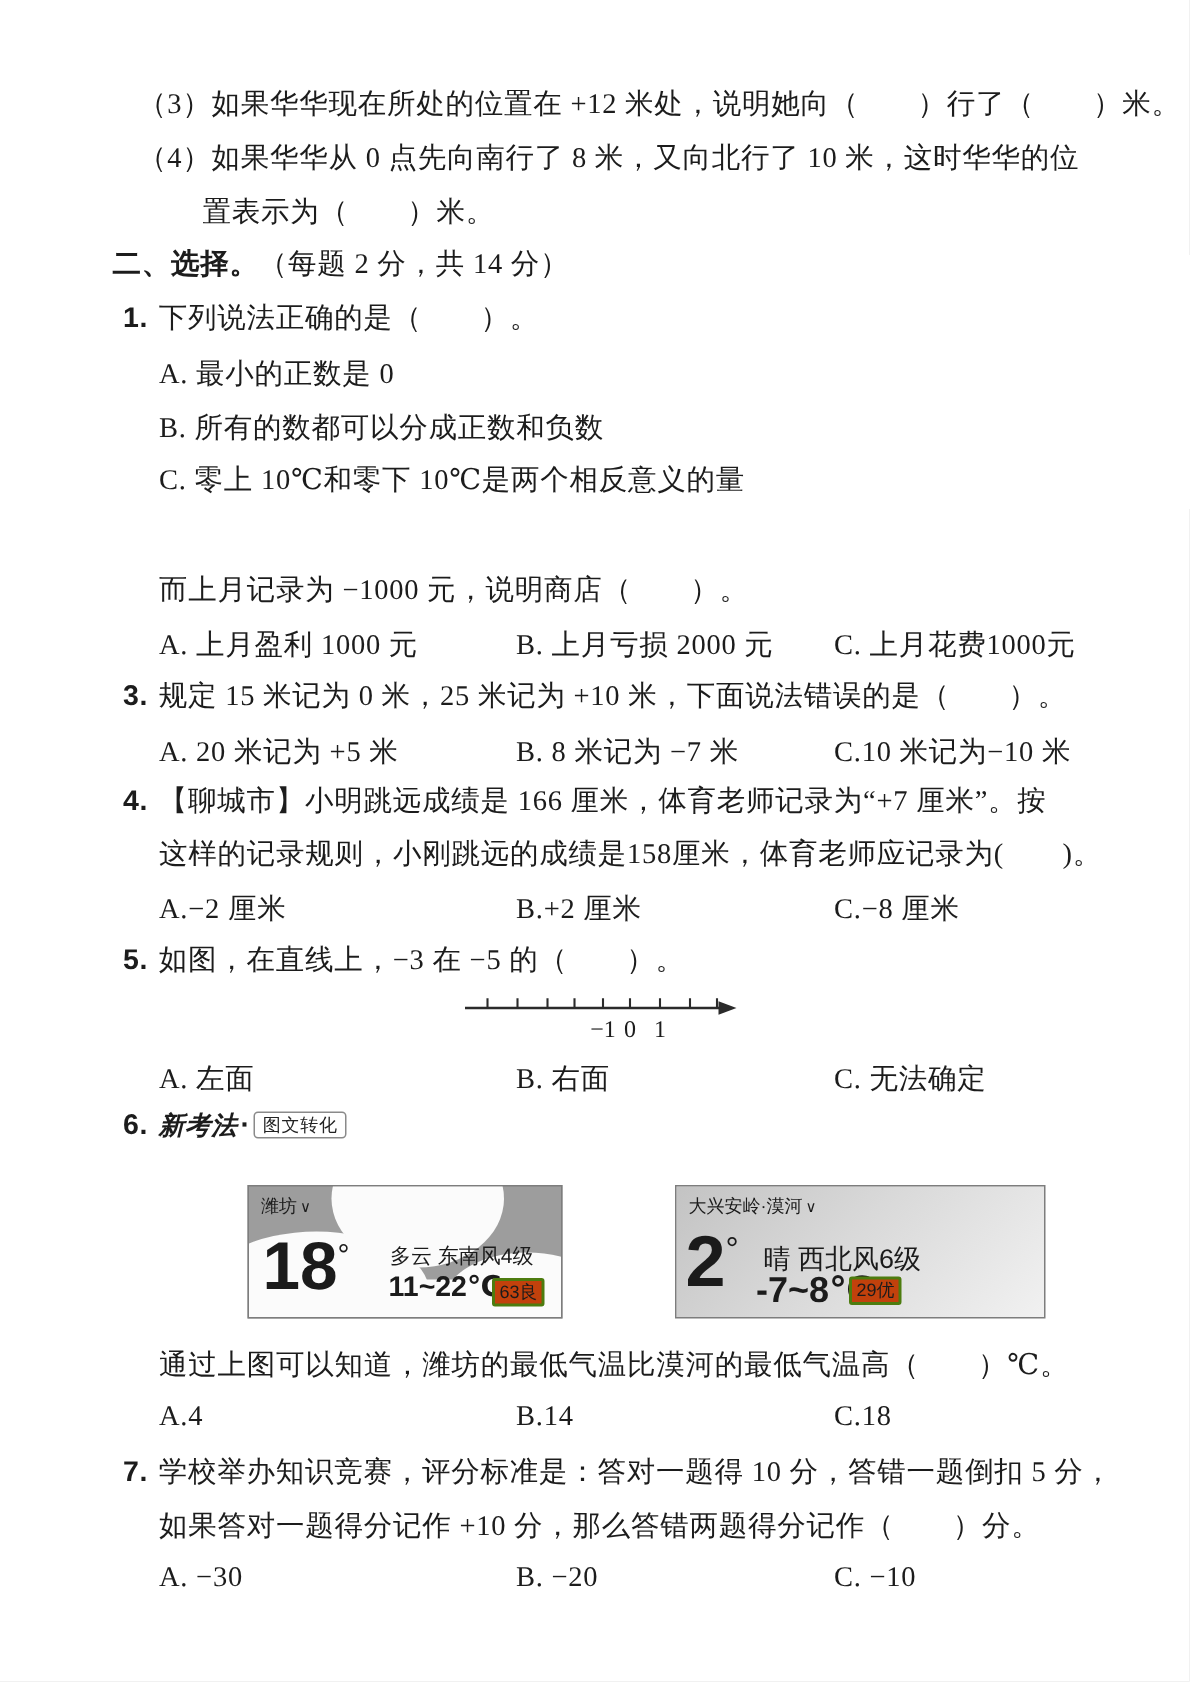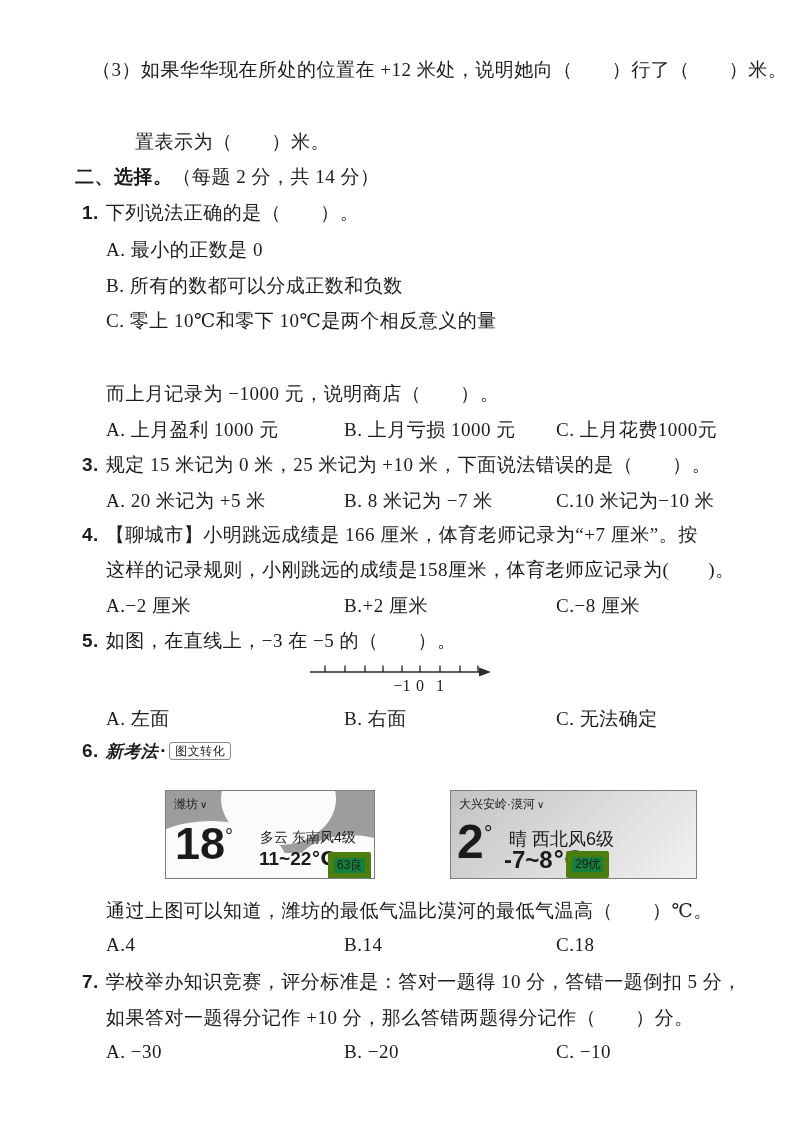--- a/index.html
+++ b/index.html
@@ -59,47 +59,48 @@
   .cloud-strip{position:absolute;background:#fbfbfb;}
   .wcity{position:absolute;left:8px;top:5px;font-size:12px;z-index:3;}
   .wchev{font-size:10px;margin-left:2px;}
   .wtemp{position:absolute;font-weight:700;z-index:3;line-height:1;}
   .wdeg{font-weight:400;vertical-align:super;}
   .wcond{position:absolute;z-index:3;}
   .wrange{position:absolute;z-index:3;font-weight:600;}
   .waqi{
     position:absolute;z-index:3;
     font-size:12px;line-height:15px;
-    border:6px solid #4d7c0f;border-radius:2px;
-    background:#15803d;padding:0 3px;
+    border:2px solid #4d7c0f;border-radius:2px;
+    background:#c2410c;padding:0 3px;
   }
 </style>
 </head>
 <body>
 
 <div class="page">
 
   <div class="ln" style="left:92px;top:58px">（3）如果华华现在所处的位置在 +12 米处，说明她向（　　）行了（　　）米。</div>
+  <div class="ln" style="left:92px;top:94px">（4）如果华华从 0 点先向南行了 8 米，又向北行了 10 米，这时华华的位</div>
   <div class="ln" style="left:135px;top:130px">置表示为（　　）米。</div>
 
   <div class="ln" style="left:75px;top:165px">
     <span class="sec-bold">二、选择。</span><span>（每题 2 分，共 14 分）</span>
   </div>
 
   <div class="ln" style="left:82px;top:201px">
     <span class="qnum">1.</span><span>下列说法正确的是（　　）。</span>
   </div>
   <div class="ln" style="left:106px;top:238px">A. 最小的正数是 0</div>
   <div class="ln" style="left:106px;top:274px">B. 所有的数都可以分成正数和负数</div>
   <div class="ln" style="left:106px;top:309px">C. 零上 10℃和零下 10℃是两个相反意义的量</div>
 
   <div class="ln" style="left:106px;top:382px">而上月记录为 −1000 元，说明商店（　　）。</div>
   <div class="row" style="top:417px">
     <span class="opt colA">A. 上月盈利 1000 元</span>
-    <span class="opt colB">B. 上月亏损 1000 元</span>
+    <span class="opt colB">B. 上月亏损 2000 元</span>
     <span class="opt colC">C. 上月花费1000元</span>
   </div>
 
   <div class="ln" style="left:82px;top:453px">
     <span class="qnum">3.</span><span>规定 15 米记为 0 米，25 米记为 +10 米，下面说法错误的是（　　）。</span>
   </div>
   <div class="row" style="top:488px">
     <span class="opt colA">A. 20 米记为 +5 米</span>
     <span class="opt colB">B. 8 米记为 −7 米</span>
     <span class="opt colC">C.10 米记为−10 米</span>

